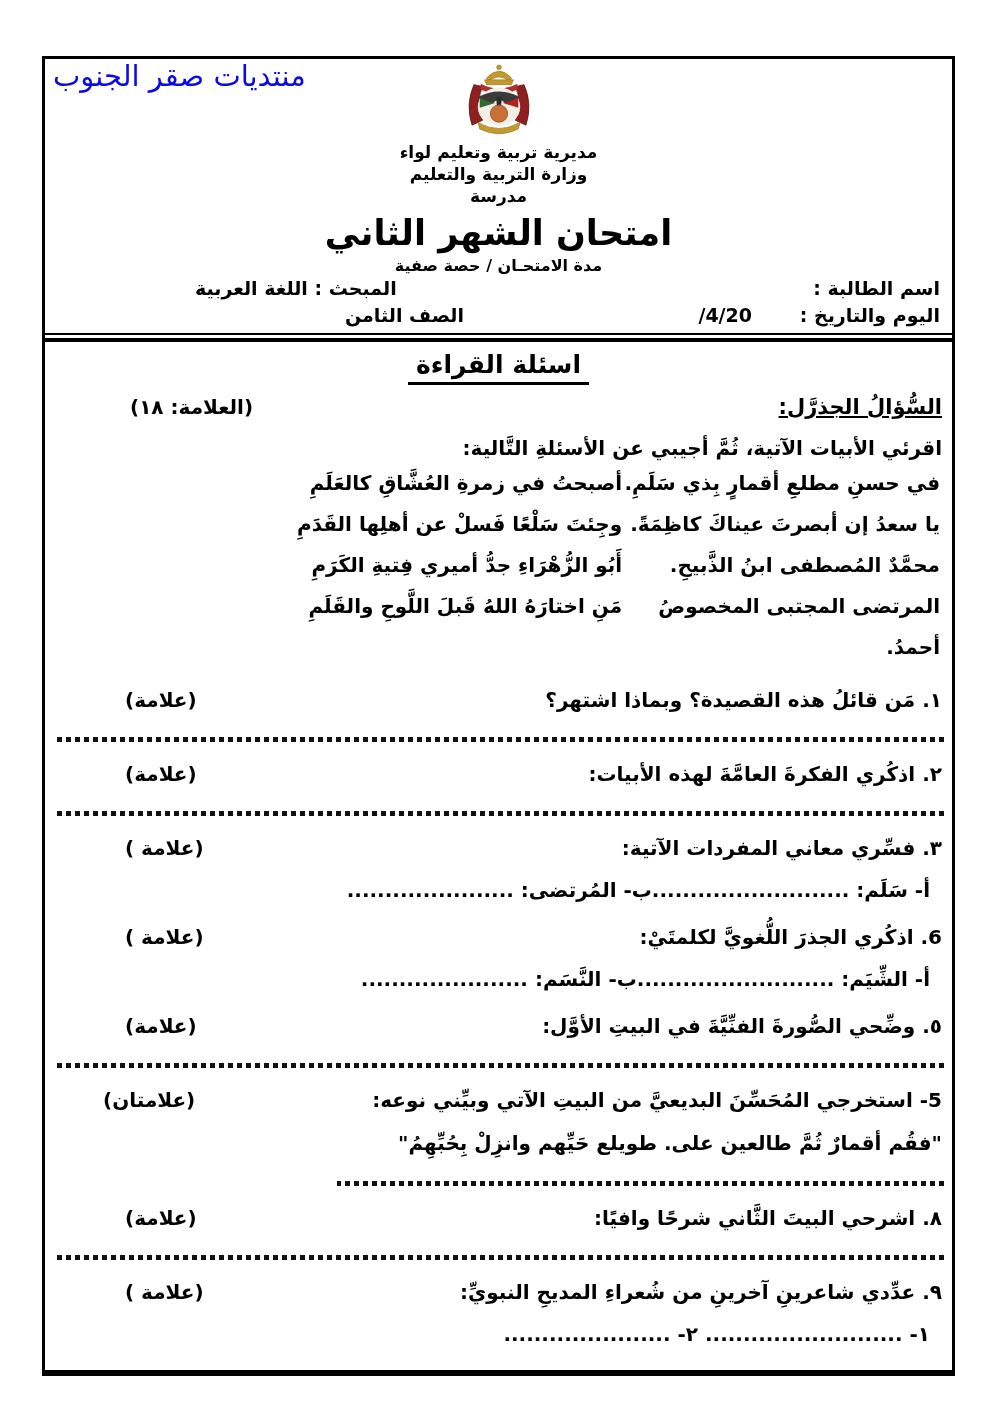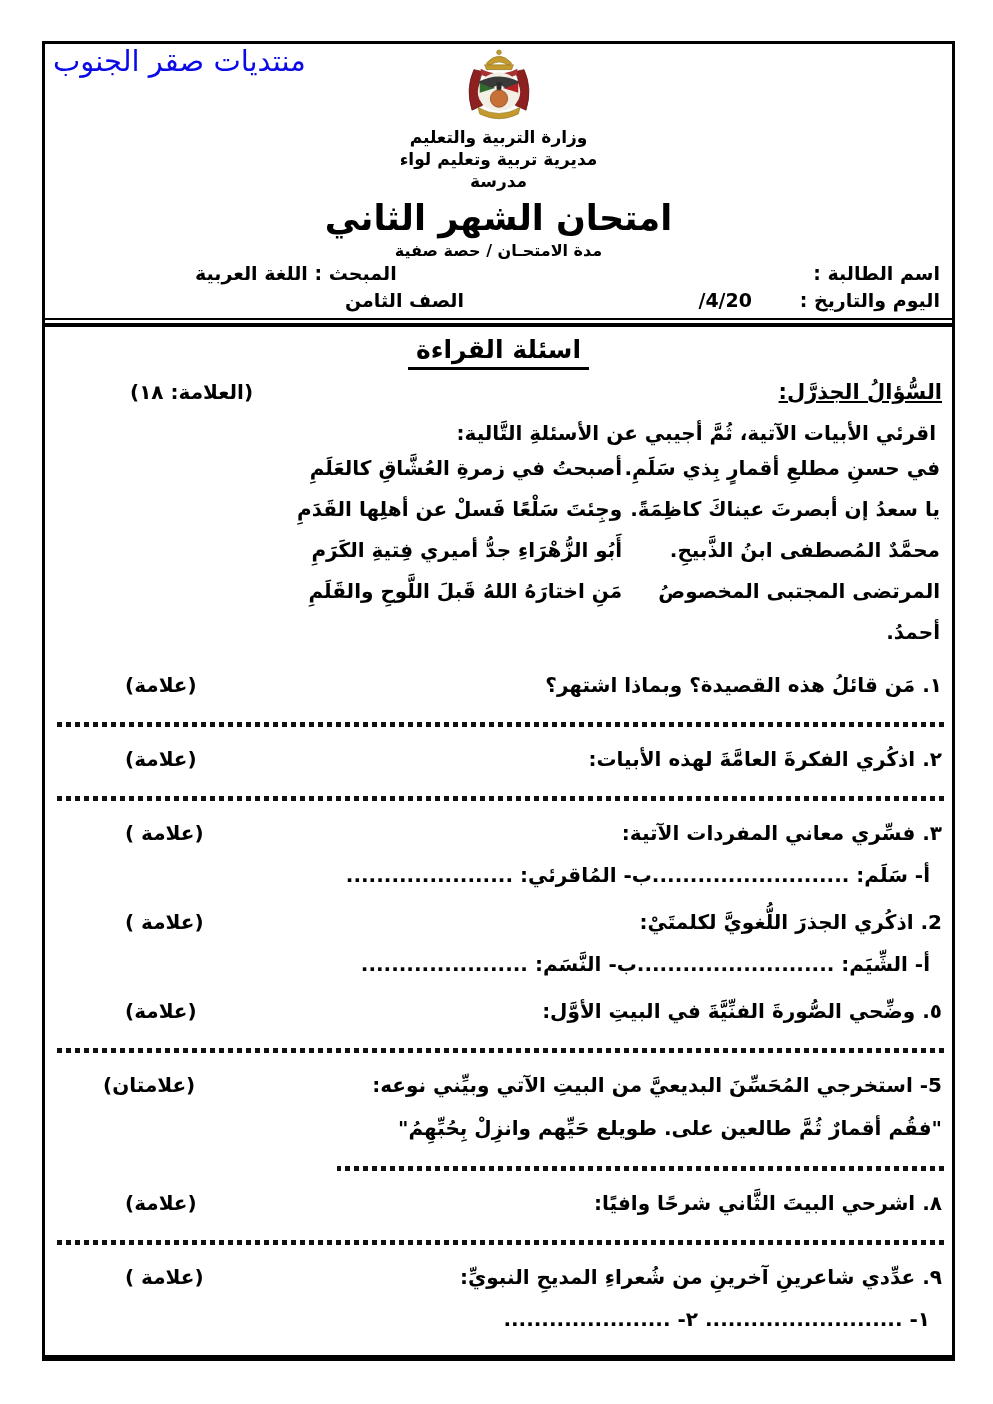--- a/index.html
+++ b/index.html
@@ -1,36 +1,36 @@
 <!DOCTYPE html>
 <html dir="rtl" lang="ar"><head>
 <meta charset="utf-8">
 <style>
   html,body{margin:0;padding:0;background:#fff;}
   body{width:993px;height:1404px;position:relative;font-family:"DejaVu Sans",sans-serif;color:#000;}
-  .page{position:absolute;left:42px;top:41px;width:913px;height:1320px;border:3px solid #000;border-bottom-width:6px;box-sizing:border-box;background:#fff;}
+  .page{position:absolute;left:42px;top:56px;width:913px;height:1320px;border:3px solid #000;border-bottom-width:6px;box-sizing:border-box;background:#fff;}
   .watermark{position:absolute;top:1px;left:8px;color:#0a0ae6;font-size:29px;line-height:32px;white-space:nowrap;}
   .header-center{text-align:center;padding-top:4px;}
   .crest{display:block;margin:0 auto;}
   .ministry-line{font-size:17px;font-weight:bold;line-height:22px;}
   .exam-title{font-size:35px;font-weight:bold;margin-top:6px;letter-spacing:1px;font-family:"DejaVu Sans",sans-serif;}
   .duration-line{font-size:16px;font-weight:bold;margin-top:3px;}
   .fields{position:relative;height:56px;margin-top:2px;font-size:19px;font-weight:bold;}
   .f-name{position:absolute;right:12px;top:0;text-align:center;}
   .f-date{position:absolute;right:12px;top:27px;}
   .f-dateval{position:absolute;right:200px;top:27px;direction:ltr;unicode-bidi:embed;}
   .f-subject{position:absolute;left:150px;top:0;}
   .f-grade{position:absolute;left:300px;top:27px;}
   .double-rule{height:3px;border-top:2px solid #000;border-bottom:4px solid #000;}
   .title-wrap{text-align:center;margin-top:8px;}
   .section-title{display:inline-block;font-size:25px;font-weight:bold;border-bottom:3px solid #000;padding:0 8px 3px;}
   .q1header{display:flex;justify-content:space-between;align-items:flex-start;padding:0 10px 0 85px;margin-top:10px;}
   .sq-title{font-size:21px;font-weight:bold;text-decoration:underline;}
   .sq-mark{font-size:20px;font-weight:bold;}
-  .instruction{font-size:20px;font-weight:bold;padding-right:16px;margin-top:14px;line-height:30px;}
+  .instruction{font-size:20px;font-weight:bold;padding-right:10px;margin-top:14px;line-height:30px;}
   .verse{display:flex;padding:0 12px;font-size:20px;font-weight:bold;line-height:41px;}
   .v-r{flex:0 0 36%;}
   .v-l{flex:1;}
   .qrow{display:flex;justify-content:space-between;align-items:flex-start;padding:0 10px 0 80px;margin-top:17px;font-size:20px;font-weight:bold;line-height:30px;}
   .qrow.tight-mark{padding-left:58px;}
   .dots{height:5px;margin:22px 8px 2px 8px;background:repeating-linear-gradient(to left,#111 0 5px,transparent 5px 9px);}
   .dots.indented{margin-left:292px;}
   .blanks{font-size:20px;font-weight:bold;padding-right:22px;margin-top:12px;line-height:30px;}
   .quote{font-size:20px;font-weight:bold;padding-right:10px;margin-top:12px;line-height:32px;}
   .q9blanks{}
@@ -53,22 +53,22 @@
       <path d="M81 22 Q90 42 83 64 L72 59 Q80 42 72 24 Z" fill="#8e2020" stroke="#5d1313" stroke-width="0.8"></path>
       <path d="M36 21 Q55 31 74 21 L74 27 Q55 36 36 27 Z" fill="#a83232"></path>
       <ellipse cx="55" cy="45" rx="22" ry="20" fill="#f3efe4"></ellipse>
       <path d="M35 33 L51 41 L35 46 Z" fill="#2f6b2f"></path>
       <path d="M75 33 L59 41 L75 46 Z" fill="#b22222"></path>
       <path d="M33 35 Q55 23 77 35 L62 41 L55 37 L48 41 Z" fill="#3a3a3a"></path>
       <path d="M52 35 L58 35 L57 46 L53 46 Z" fill="#2b2b2b"></path>
       <circle cx="55" cy="52" r="9" fill="#c87137" stroke="#8a4a1f" stroke-width="0.8"></circle>
       <path d="M33 61 Q55 74 77 61 L75 68 Q55 78 35 68 Z" fill="#c49a2c" stroke="#8a6d1f" stroke-width="0.6"></path>
     </svg>
+    <div class="ministry-line">مديرية تربية وتعليم لواء</div>
     <div class="ministry-line">وزارة التربية والتعليم</div>
-    <div class="ministry-line">مديرية تربية وتعليم لواء</div>
     <div class="ministry-line">مدرسة</div>
     <div class="exam-title">امتحان الشهر الثاني</div>
     <div class="duration-line">مدة الامتحـان  / حصة صفية</div>
   </div>
 
   <div class="fields">
     <span class="f-name">اسم الطالبة :</span>
     <span class="f-date">اليوم والتاريخ :</span>
     <span class="f-dateval">/4/20</span>
     <span class="f-subject">المبحث : اللغة العربية</span>
@@ -114,24 +114,24 @@
   <div class="qrow">
     <span>٢. اذكُري الفكرةَ العامَّةَ لهذه الأبيات:</span>
     <span>(علامة)</span>
   </div>
   <div class="dots"></div>
 
   <div class="qrow">
     <span>٣. فسِّري معاني المفردات الآتية:</span>
     <span>(علامة )</span>
   </div>
-  <div class="blanks">أ- سَلَم: ..........................ب- المُاقرئي: ......................</div>
+  <div class="blanks">أ- سَلَم: ..........................ب- المُرتضى: ......................</div>
 
   <div class="qrow">
-    <span>2. اذكُري الجذرَ اللُّغويَّ لكلمتَيْ:</span>
+    <span>6. اذكُري الجذرَ اللُّغويَّ لكلمتَيْ:</span>
     <span>(علامة )</span>
   </div>
   <div class="blanks">أ- الشِّيَم: ..........................ب- النَّسَم: ......................</div>
 
   <div class="qrow">
     <span>٥. وضِّحي الصُّورةَ الفنِّيَّةَ في البيتِ الأوَّل:</span>
     <span>(علامة)</span>
   </div>
   <div class="dots"></div>
 

